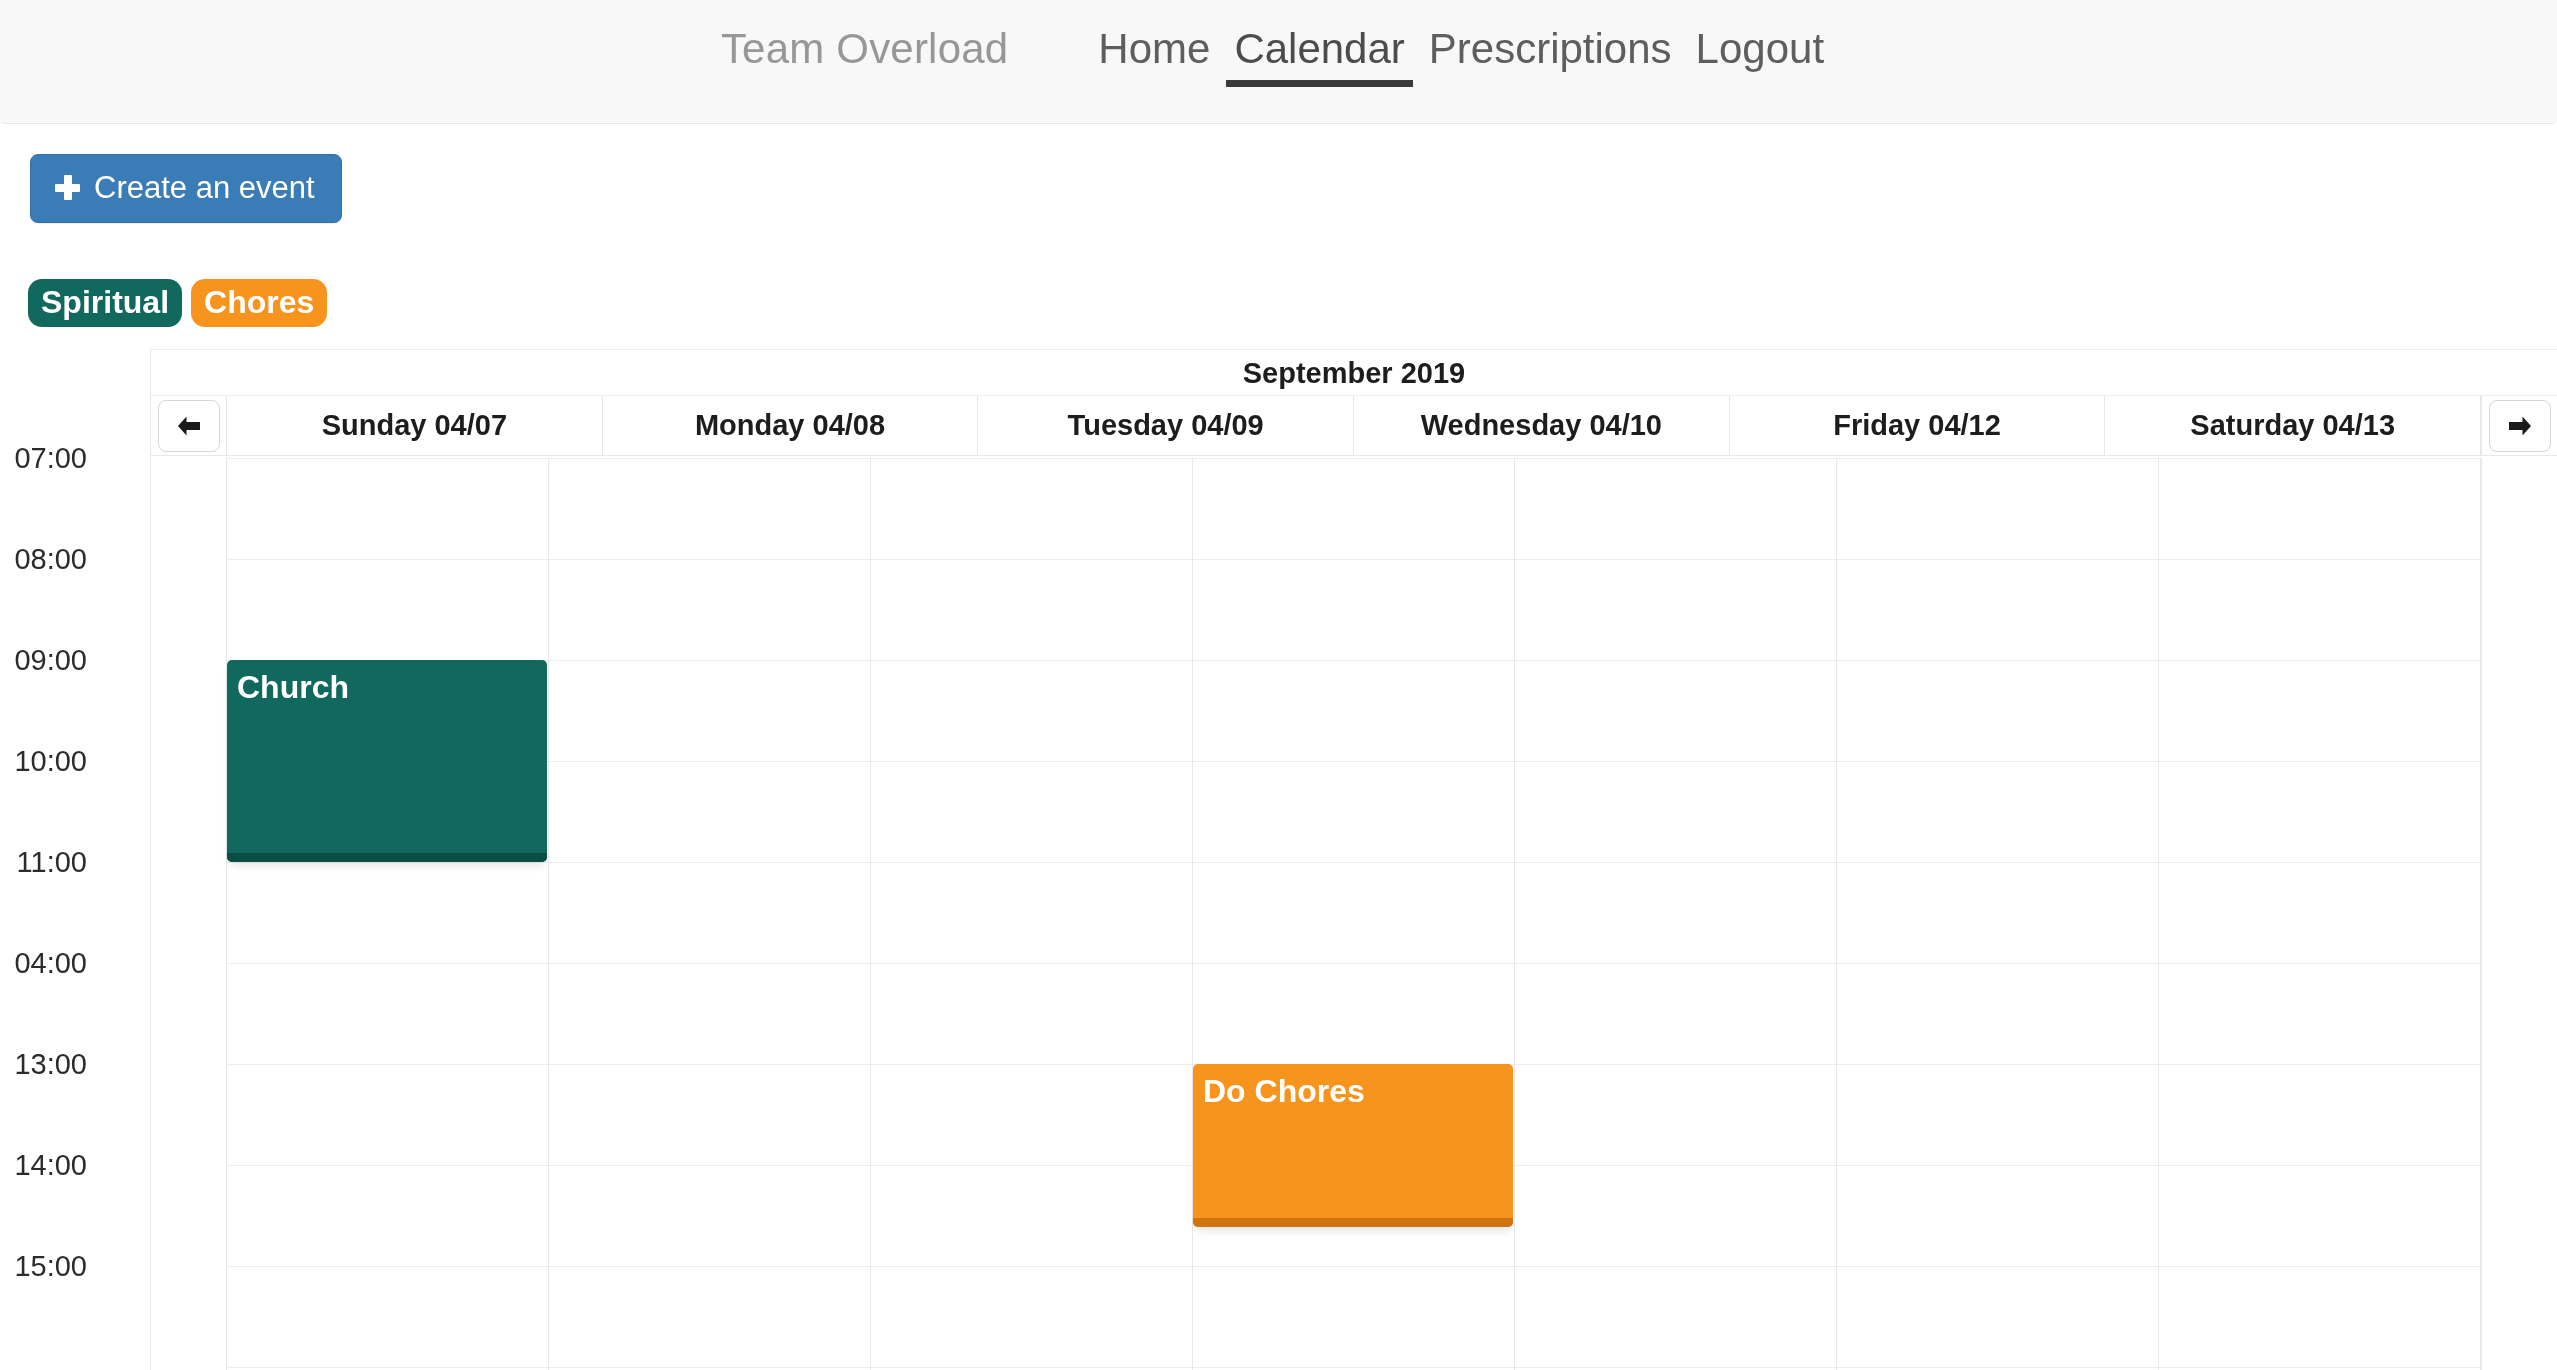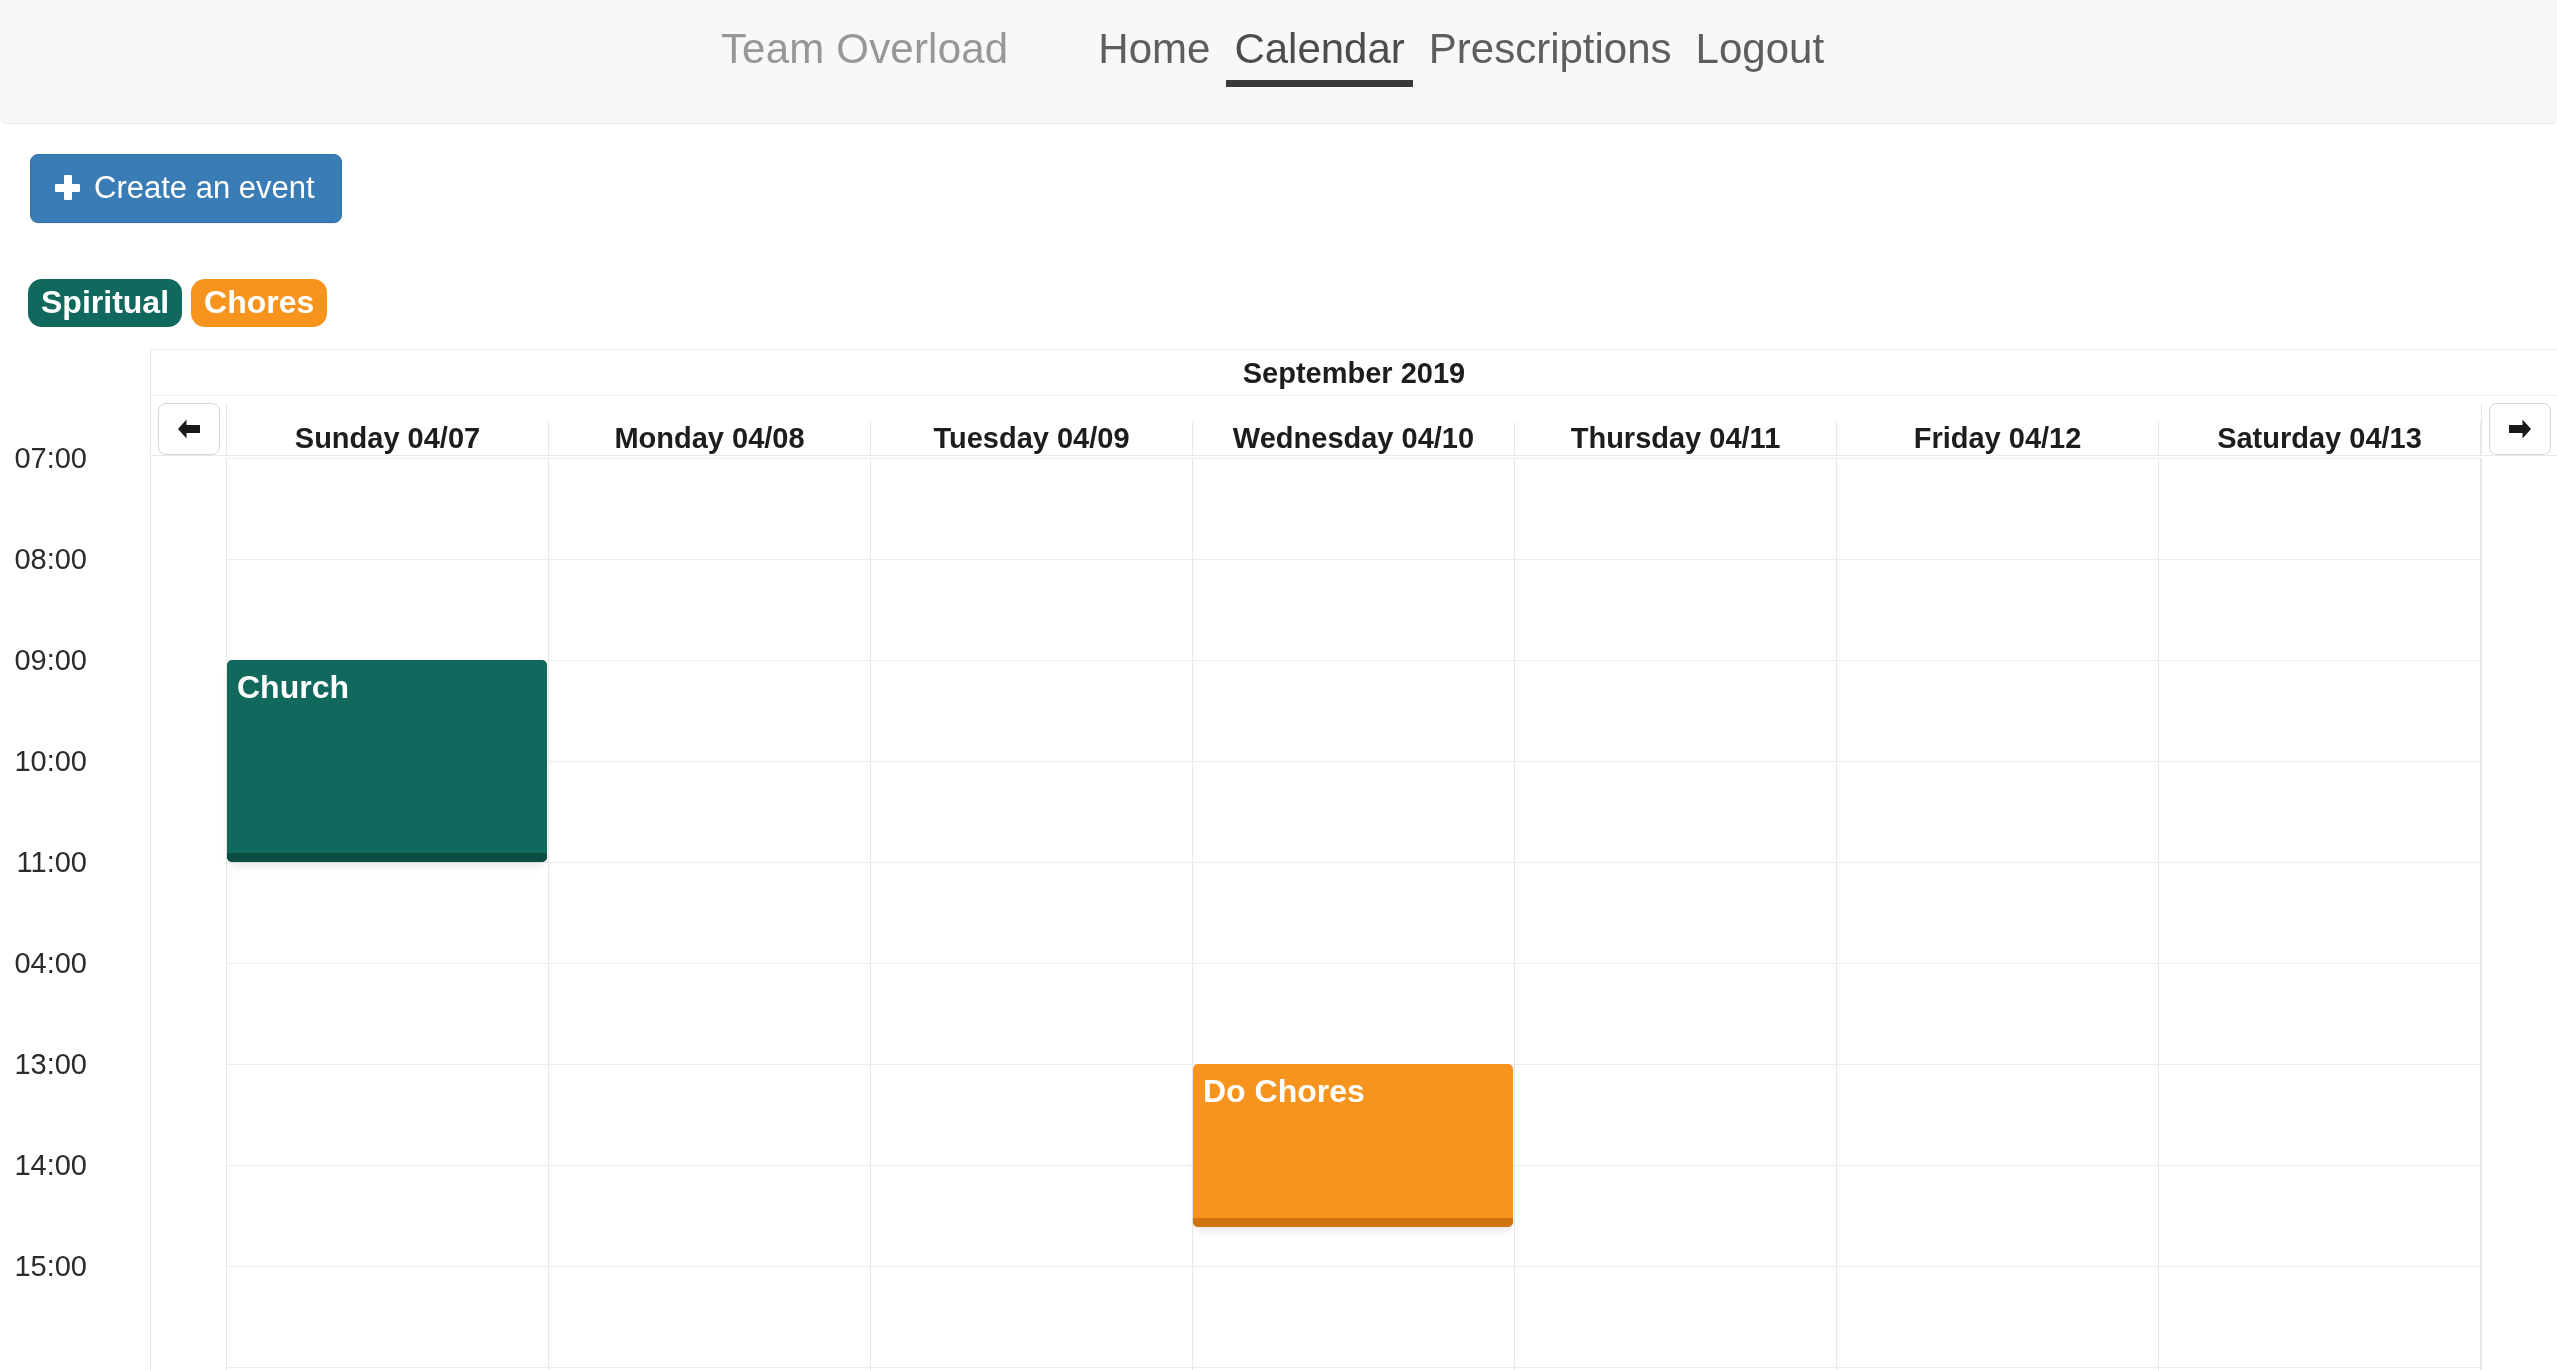--- a/index.html
+++ b/index.html
@@ -148,21 +148,20 @@
     font-weight: bold;
     color: #1d1d1d;
   }
 
   .day-head-row {
     position: relative;
     display: flex;
     height: 60px;
     background: #ffffff;
     border-bottom: 1px solid #e8e8e8;
-    align-items: flex-end;
   }
   .arrow-cell {
     flex: 0 0 76px;
     display: flex;
     align-items: center;
     justify-content: center;
     border-right: 1px solid #e8e8e8;
   }
   .arrow-cell.right { border-right: none; border-left: 1px solid #e8e8e8; }
   .arrow-btn {
@@ -290,21 +289,20 @@
         <button class="arrow-btn">
           <svg width="30" height="26" viewBox="0 0 30 26">
             <path d="M12.5 3.5 L4 13 L12.5 22.5 L12.5 17 L26 17 L26 9 L12.5 9 Z" fill="#1a1a1a"></path>
           </svg>
         </button>
       </div>
       <div class="day-head">Sunday 04/07</div>
       <div class="day-head">Monday 04/08</div>
       <div class="day-head">Tuesday 04/09</div>
       <div class="day-head">Wednesday 04/10</div>
-      <div class="day-head">Thursday 04/11</div>
       <div class="day-head">Friday 04/12</div>
       <div class="day-head">Saturday 04/13</div>
       <div class="arrow-cell right">
         <button class="arrow-btn">
           <svg width="30" height="26" viewBox="0 0 30 26">
             <path d="M17.5 3.5 L26 13 L17.5 22.5 L17.5 17 L4 17 L4 9 L17.5 9 Z" fill="#1a1a1a"></path>
           </svg>
         </button>
       </div>
     </div>

